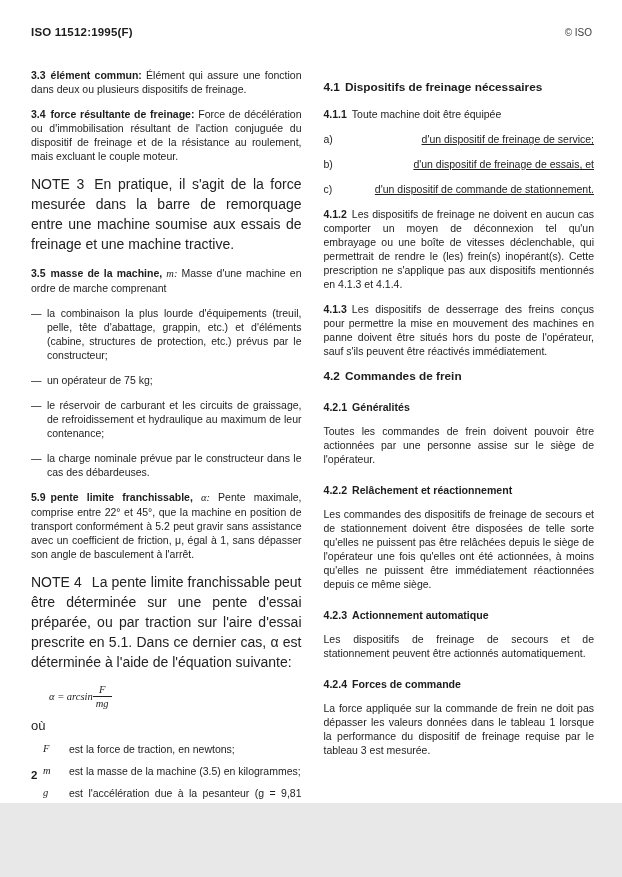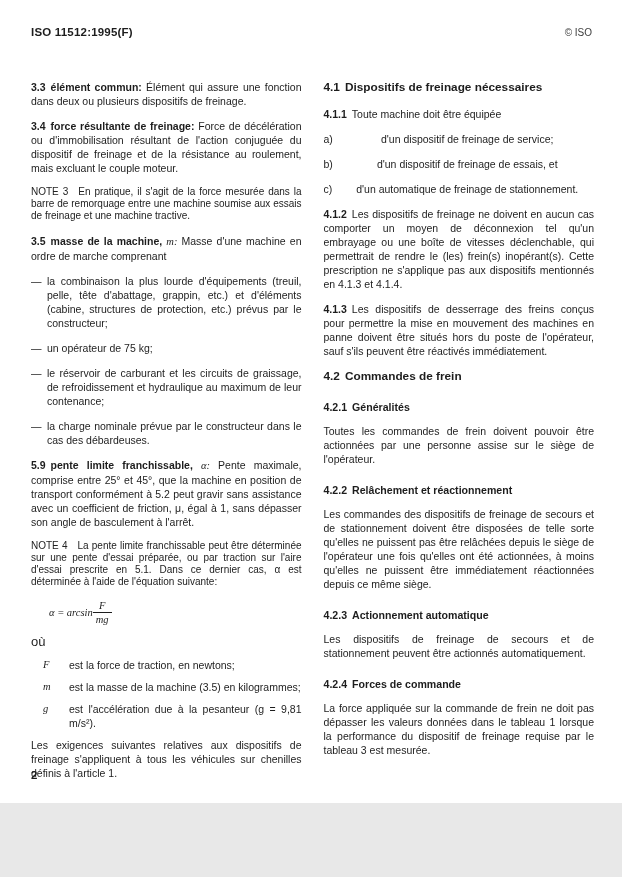--- a/index.html
+++ b/index.html
@@ -13,48 +13,48 @@
     overflow:hidden;
   }
   .page-header {
     position:absolute; top:26px; left:31px; right:30px;
     display:flex; justify-content:space-between; align-items:baseline;
   }
   .doc-ref { font-size:11.5px; font-weight:700; letter-spacing:0.2px; }
   .copyright { font-size:10px; color:#3c3c3c; }
 
   .columns {
-    position:absolute; top:80px; left:31px; right:28px;
+    position:absolute; top:68px; left:31px; right:28px;
     display:flex; gap:22px;
   }
   .col { width:271px; }
 
   p.body, .dash-text, .abc-text, .def-text {
     font-size:10.5px; line-height:14px; text-align:justify;
   }
   p.body { margin:0 0 11px; }
   .p-num { font-weight:700; margin-right:5px; }
   .p-term { font-weight:700; }
   .p-var {
     font-family:"Liberation Serif", serif;
     font-style:italic; font-weight:400;
   }
   .note {
-    font-size:10px; line-height:12px; text-align:justify;
+    font-size:14px; line-height:20px; text-align:justify;
     margin:2px 0 12px; color:#222;
   }
   .note-label { margin-right:10px; }
 
   .dash-item { display:flex; margin:0 0 11px; }
   .dash-marker { flex:none; width:16px; font-size:10.5px; line-height:14px; }
   .dash-text { flex:1; }
 
   .abc-item { display:flex; margin:0 0 11px; }
   .abc-marker { flex:none; width:17px; font-size:10.5px; line-height:14px; }
-  .abc-text { flex:1; text-align:center; }
+  .abc-text { flex:1; text-align:right;text-decoration:underline; }
 
   .equation {
     margin:4px 0 10px 18px;
     font-family:"Liberation Serif", serif;
     font-size:10.5px;
     display:flex; align-items:center; 
   }
   .eq-lhs { font-style:italic; }
   .frac { display:inline-flex; flex-direction:column; text-align:center; font-style:italic; }
   .frac-num { padding:0 3px 1px; border-bottom:1px solid #1d1d1d; }
@@ -67,21 +67,21 @@
     flex:none; width:26px;
     font-family:"Liberation Serif", serif; font-style:italic;
     font-size:10.5px; line-height:14px;
   }
   .def-text { flex:1; }
 
   h2.sec {
     font-size:13.5px; font-weight:700; margin:14px 0 12px;
   }
   h3.sub {
-    font-size:11.8px; font-weight:700; margin:0 0 13px;
+    font-size:11.8px; font-weight:700; margin:12px 0 13px;
   }
   h3.sub.spaced { margin-top:10px; }
   h4.subsub {
     font-size:10.6px; font-weight:700; margin:18px 0 11px;
   }
 
   .page-footer {
     position:absolute; left:31px; bottom:22px;
     font-size:11.5px; font-weight:700;
   }
@@ -133,21 +133,21 @@
         <span class="dash-text">le réservoir de carburant et les circuits de graissage, de refroidissement et hydraulique au maximum de leur contenance;</span>
       </div>
       <div class="dash-item">
         <span class="dash-marker">—</span>
         <span class="dash-text">la charge nominale prévue par le constructeur dans le cas des débardeuses.</span>
       </div>
 
       <p class="body">
         <span class="p-num">5.9</span><span class="p-term">pente limite franchissable,</span>
         <span class="p-var">α:</span>
-        <span>Pente maximale, comprise entre 25° et 45°, que la machine en position de transport conformément à 5.2 peut gravir sans assistance avec un coefficient de friction, μ, égal à 1, sans dépasser son angle de basculement à l'arrêt.</span>
+        <span>Pente maximale, comprise entre 22° et 45°, que la machine en position de transport conformément à 5.2 peut gravir sans assistance avec un coefficient de friction, μ, égal à 1, sans dépasser son angle de basculement à l'arrêt.</span>
       </p>
 
       <p class="note">
         <span class="note-label">NOTE 4</span><span>La pente limite franchissable peut être déterminée sur une pente d'essai préparée, ou par traction sur l'aire d'essai prescrite en 5.1. Dans ce dernier cas, α est déterminée à l'aide de l'équation suivante:</span>
       </p>
 
       <div class="equation">
         <span class="eq-lhs">α = arcsin</span>
         <span class="frac">
           <span class="frac-num">F</span>
@@ -188,21 +188,21 @@
       <div class="abc-item">
         <span class="abc-marker">a)</span>
         <span class="abc-text">d'un dispositif de freinage de service;</span>
       </div>
       <div class="abc-item">
         <span class="abc-marker">b)</span>
         <span class="abc-text">d'un dispositif de freinage de essais, et</span>
       </div>
       <div class="abc-item">
         <span class="abc-marker">c)</span>
-        <span class="abc-text">d'un automatique de freinage de stationnement.</span>
+        <span class="abc-text">d'un dispositif de commande de stationnement.</span>
       </div>
 
       <p class="body">
         <span class="p-num">4.1.2</span><span>Les dispositifs de freinage ne doivent en aucun cas comporter un moyen de déconnexion tel qu'un embrayage ou une boîte de vitesses déclenchable, qui permettrait de rendre le (les) frein(s) inopérant(s). Cette prescription ne s'applique pas aux dispositifs mentionnés en 4.1.3 et 4.1.4.</span>
       </p>
 
       <p class="body">
         <span class="p-num">4.1.3</span><span>Les dispositifs de desserrage des freins conçus pour permettre la mise en mouvement des machines en panne doivent être situés hors du poste de l'opérateur, sauf s'ils peuvent être réactivés immédiatement.</span>
       </p>
 

